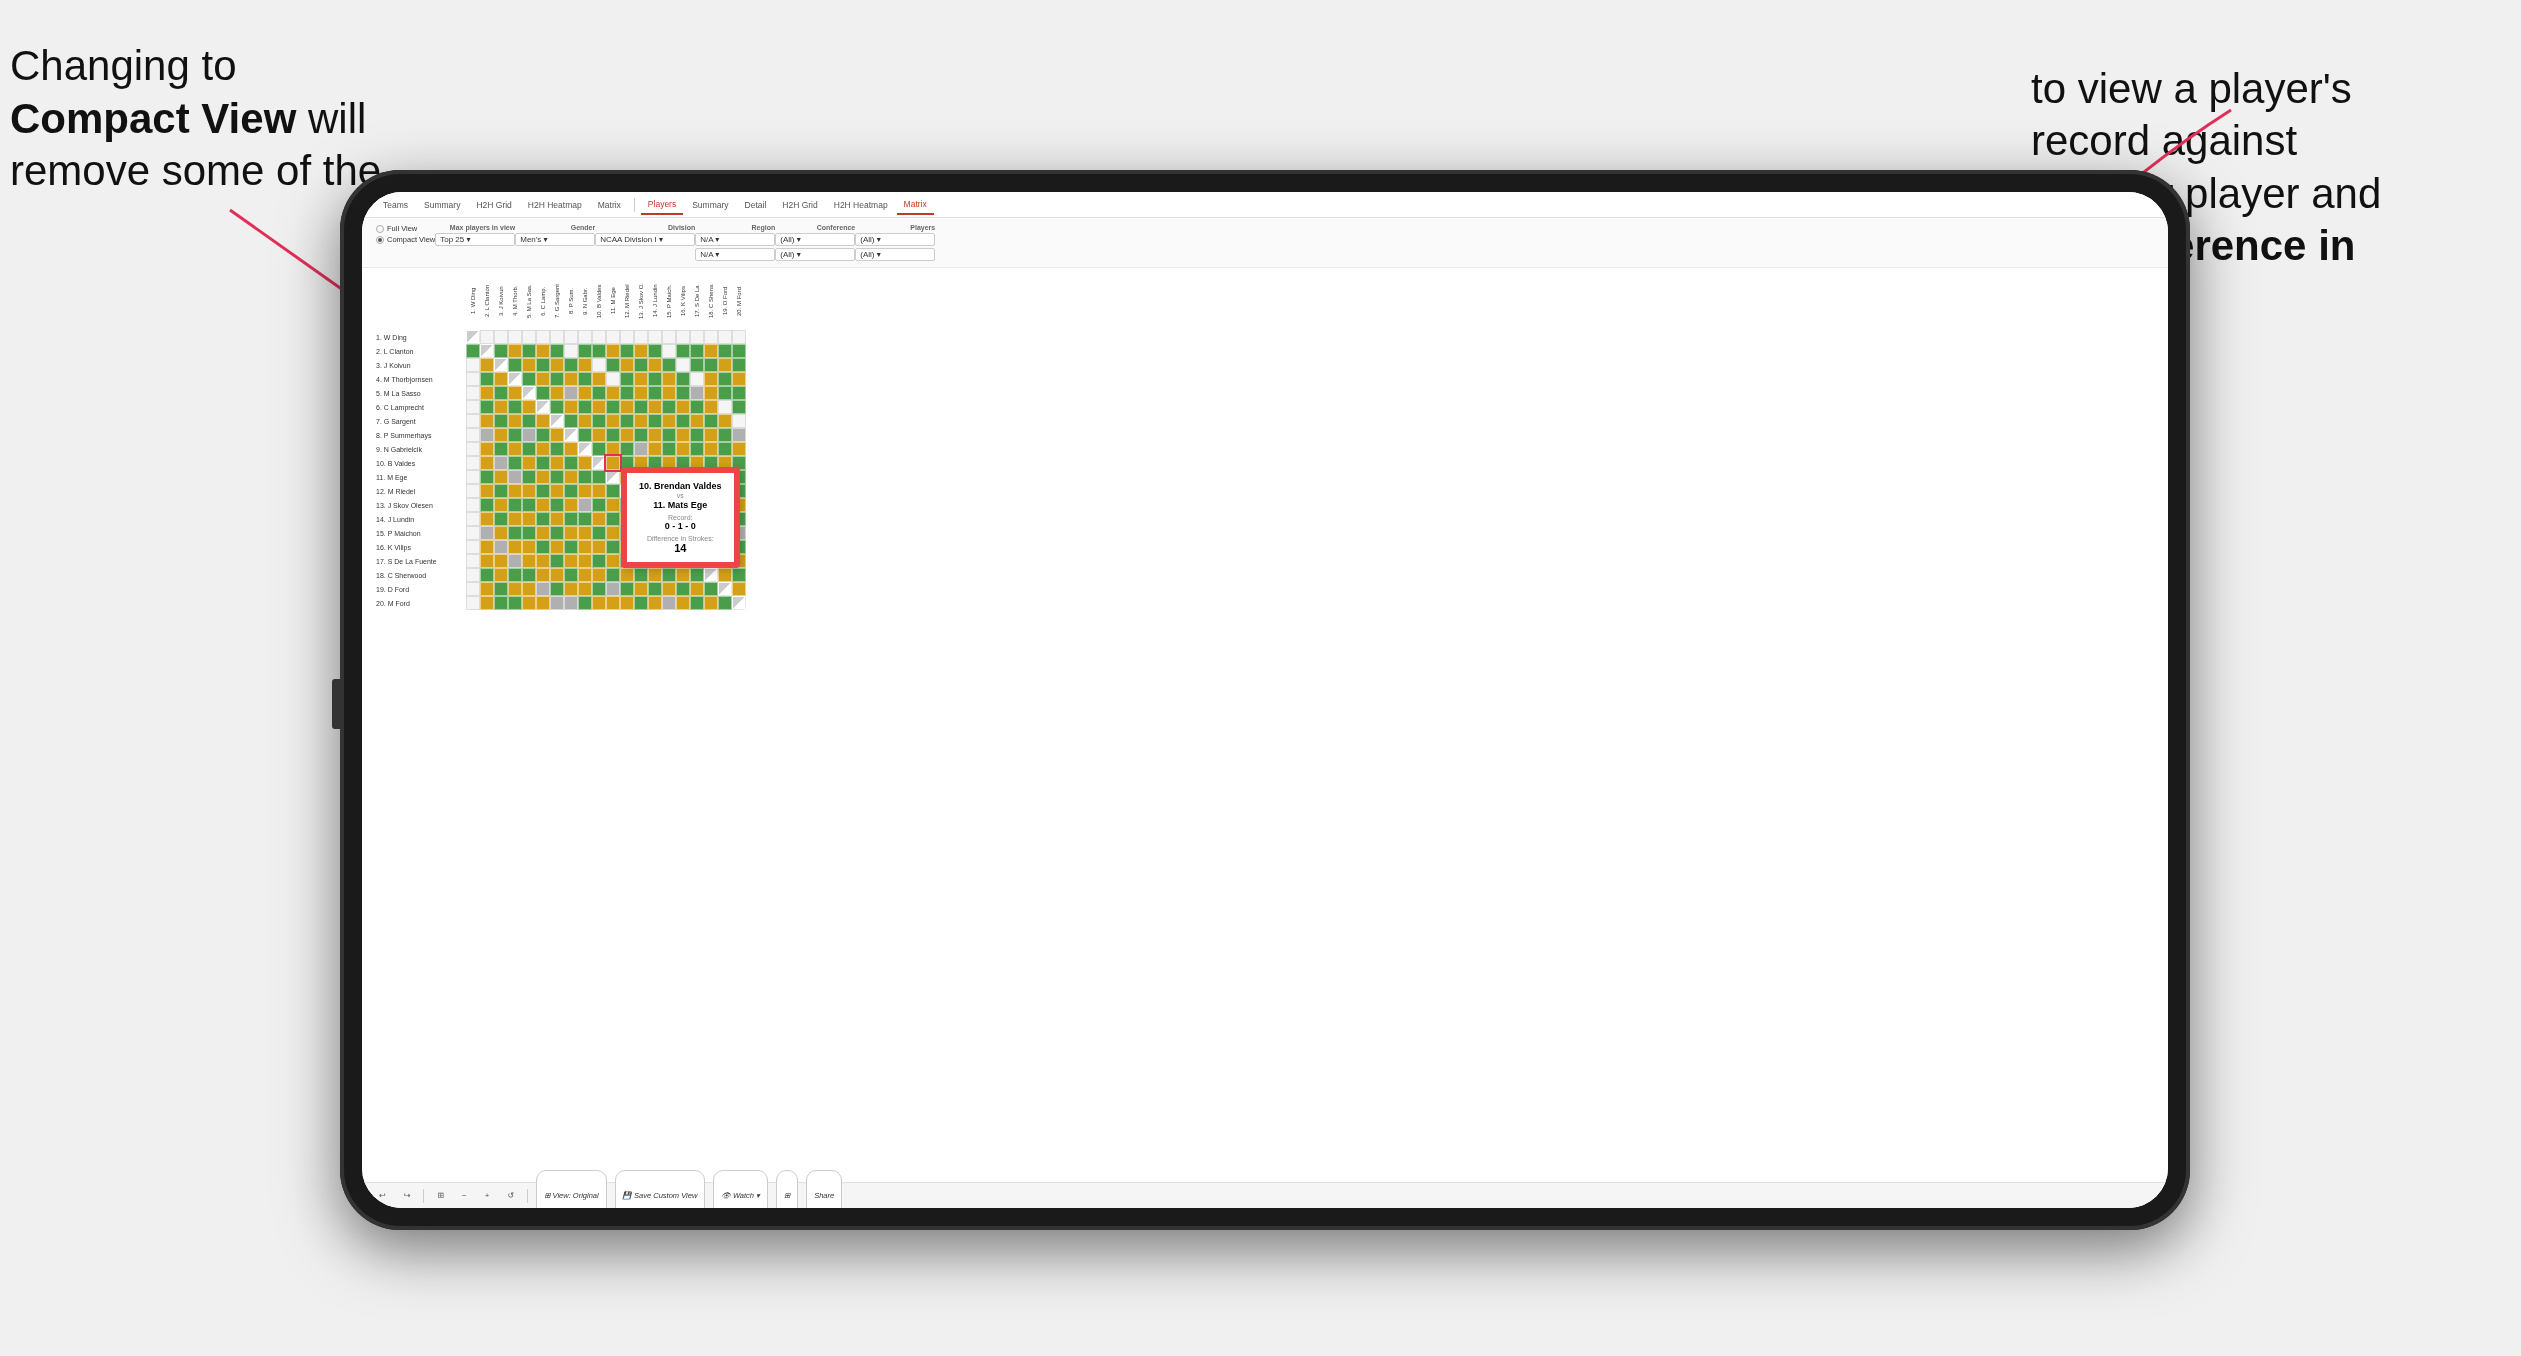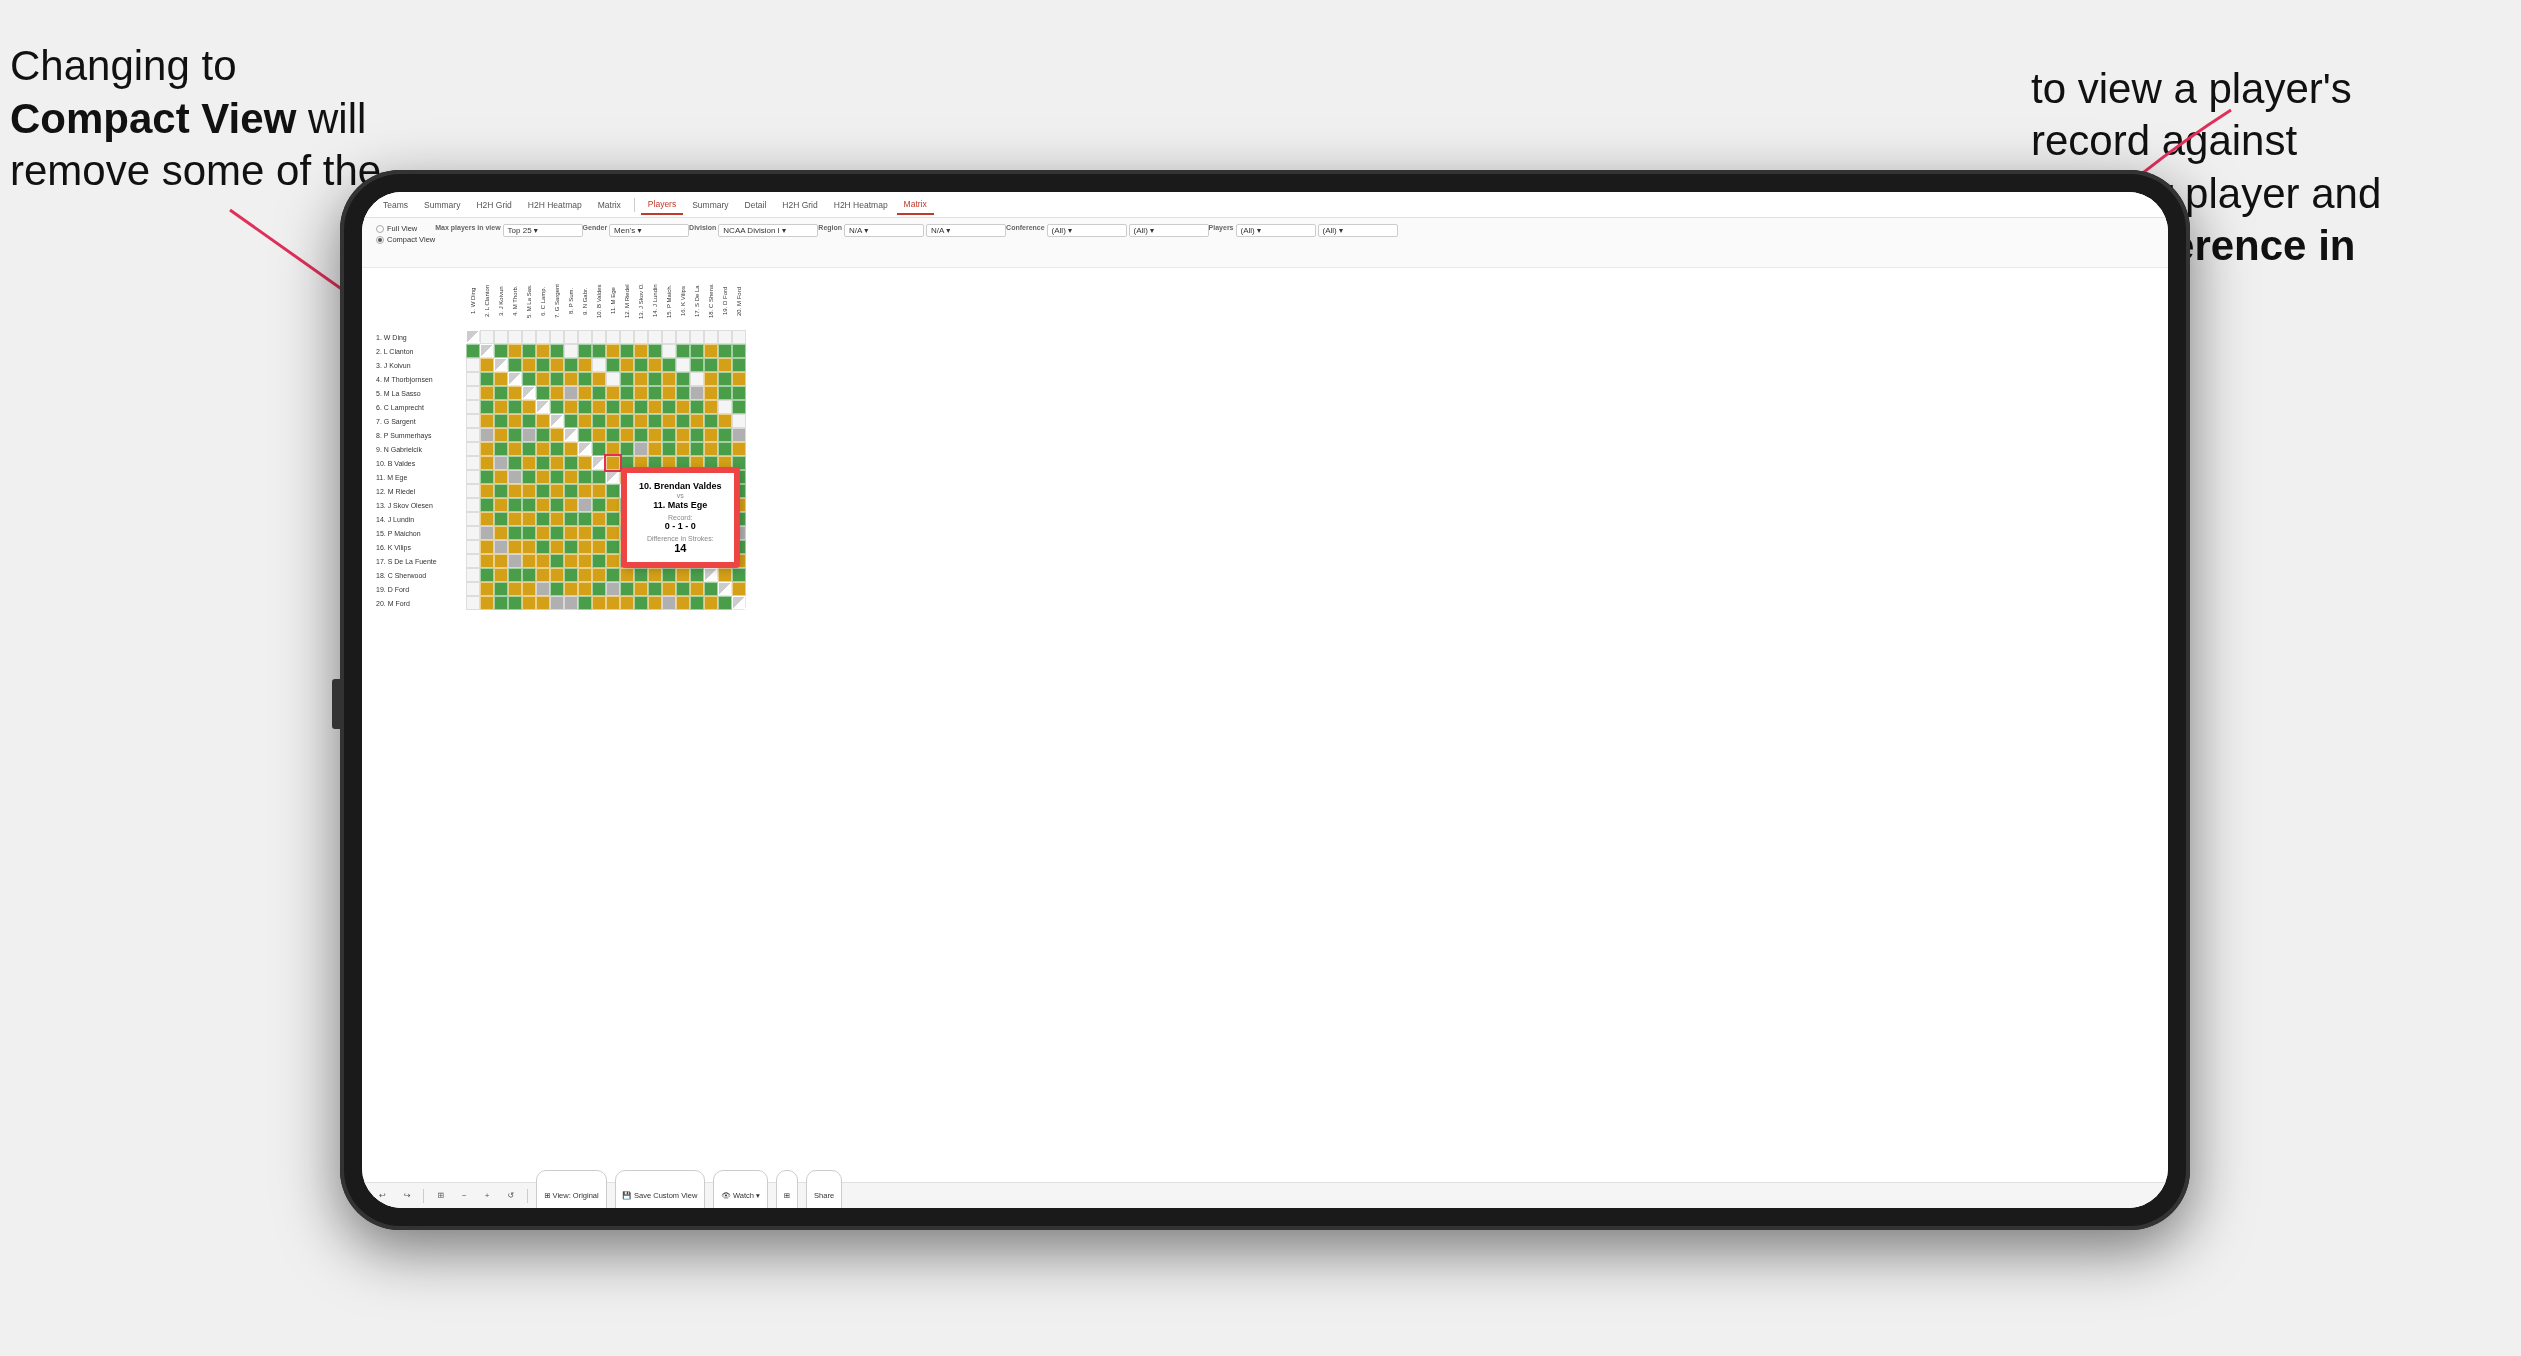--- a/index.html
+++ b/index.html
@@ -161,21 +161,23 @@
     .filter-bar {
       display: flex;
       align-items: flex-start;
       padding: 6px 14px;
       background: #fafafa;
       border-bottom: 1px solid #e8e8e8;
       height: 50px;
     }
     .filter-group {
       display: flex;
+      flex-direction: column;
       gap: 2px;
+      align-items: flex-end;
     }
     .filter-label {
       font-size: 7px;
       color: #666;
       font-weight: 600;
     }
     .filter-select {
       font-size: 8px;
       color: #333;
       border: 1px solid #ccc;
@@ -344,20 +346,21 @@
       font-size: 7.5px;
       color: #333;
       padding: 20px 7px;
       border: 1px solid #ccc;
       border-radius: 10px;
       cursor: pointer;
       display: flex;
       align-items: flex-start;
       gap: 2px;
       background: #fff;
+      font-style: italic;
     }
   </style>
 </head>
 <body>
 
 <div class="annotation-left">
   <span>Changing to</span><br>
   <b>Compact View</b><span> will</span><br>
   <span>remove some of the</span><br>
 </div>

